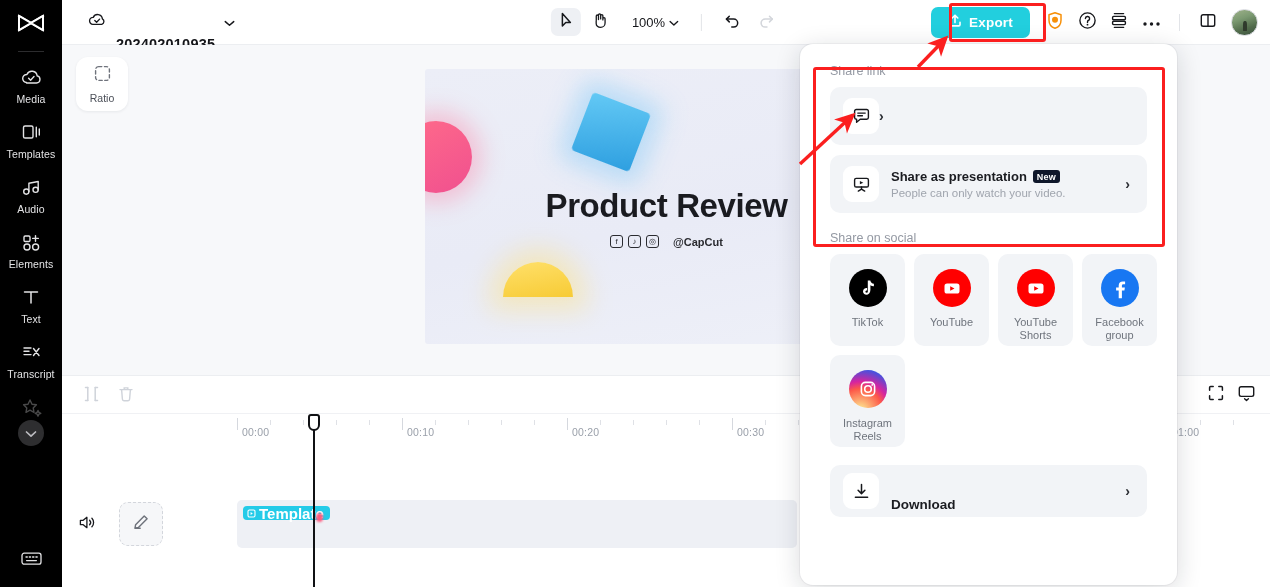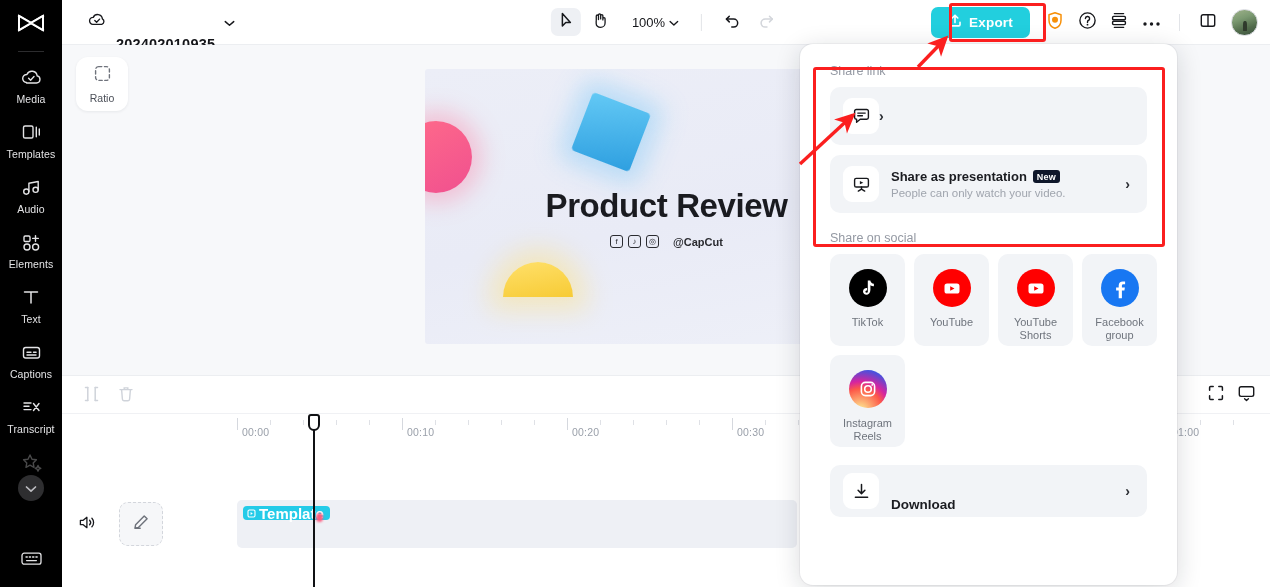--- a/index.html
+++ b/index.html
@@ -248,29 +248,20 @@
 
     <div class="rail-item">
       <span class="ri">
         <svg width="20" height="18" viewBox="0 0 20 18" fill="none" stroke="#e3e3e5" stroke-width="1.5">
           <path d="M3.5 4h13M10 4v11" stroke-linecap="round"></path>
         </svg>
       </span>
       <span class="rl">Text</span>
     </div>
 
-    <div class="rail-item">
-      <span class="ri">
-        <svg width="21" height="17" viewBox="0 0 21 17" fill="none" stroke="#e3e3e5" stroke-width="1.4">
-          <rect x="2.5" y="3.5" width="16" height="10.5" rx="2.2"></rect>
-          <path d="M6 8.3h4M6 11h9M12.5 8.3h2.6" stroke-linecap="round"></path>
-        </svg>
-      </span>
-      <span class="rl">Captions</span>
-    </div>
 
     <div class="rail-item">
       <span class="ri">
         <svg width="21" height="18" viewBox="0 0 21 18" fill="none" stroke="#e3e3e5" stroke-width="1.4">
           <path d="M3 5h7M3 8.3h5M3 11.6h7" stroke-linecap="round"></path>
           <path d="M12.5 5.5l5.5 7M18 5.5l-5.5 7" stroke-linecap="round"></path>
         </svg>
       </span>
       <span class="rl">Transcript</span>
     </div>

